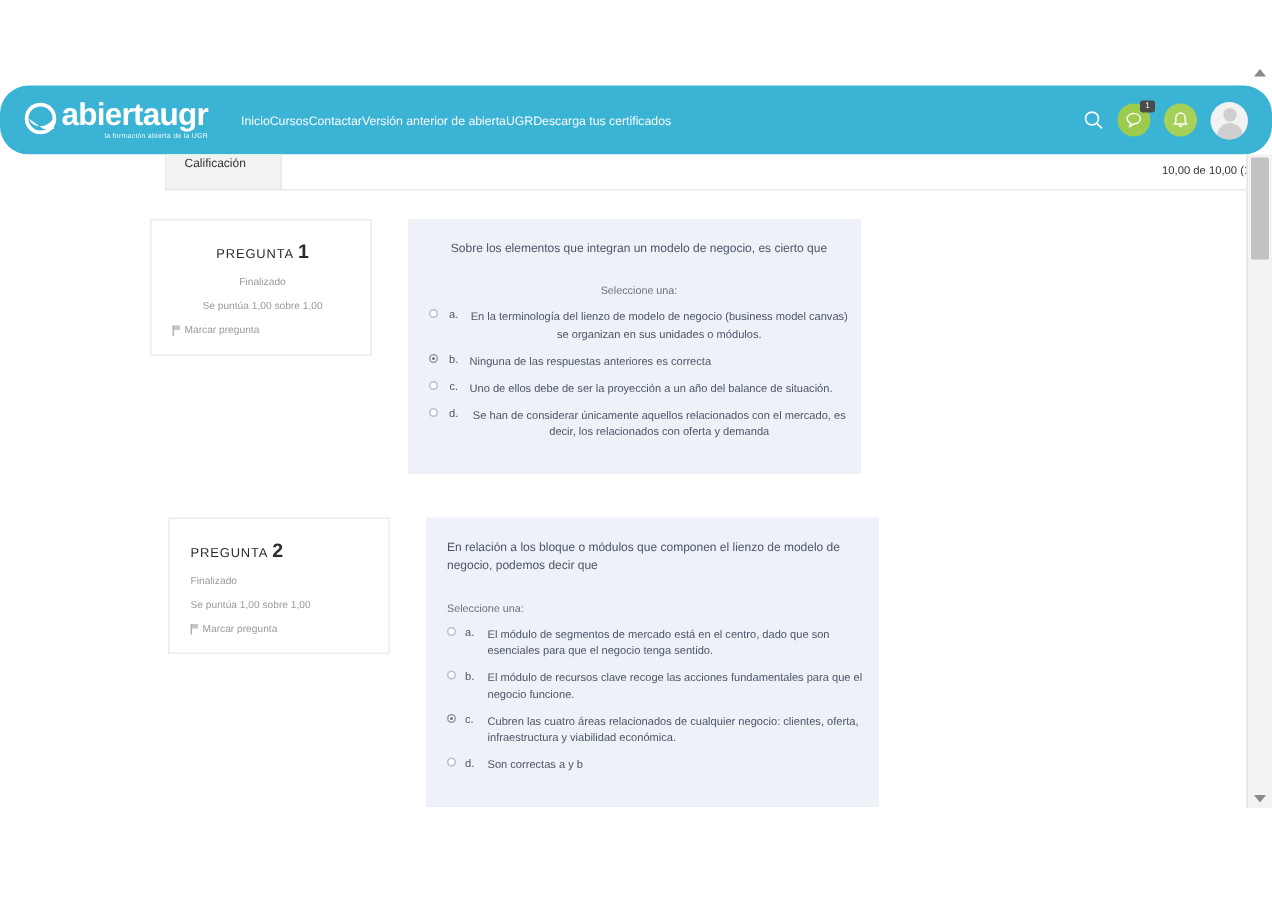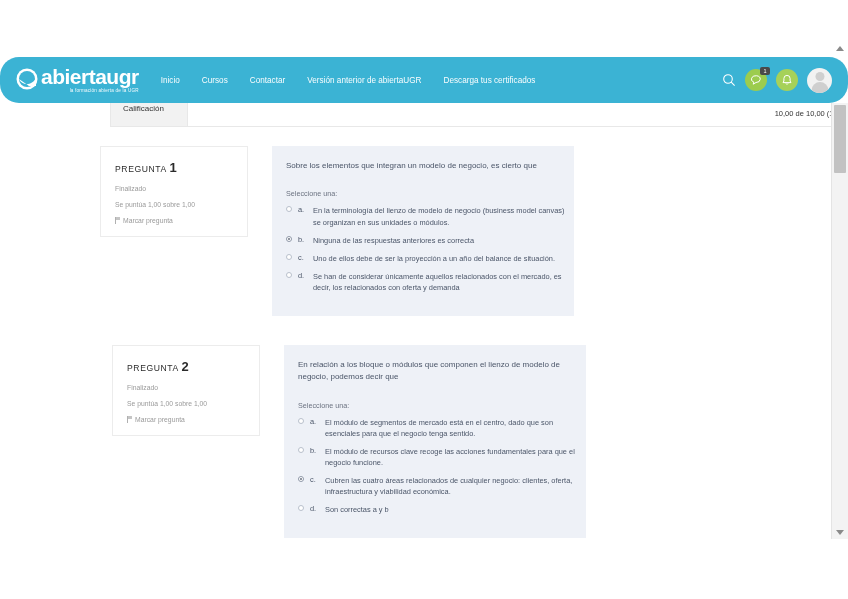--- a/index.html
+++ b/index.html
@@ -62,21 +62,20 @@
     color: #ffffff;
     font-size: 4.6px;
     letter-spacing: 0.2px;
     margin-top: 2px;
     text-align: right;
     opacity: 0.95;
   }
   .nav {
     display: flex;
     align-items: center;
-    gap: 22px;
     flex: 1 1 auto;
   }
   .nav-item {
     color: #ffffff;
     font-size: 8.2px;
     white-space: nowrap;
     cursor: pointer;
     opacity: 0.97;
   }
   .header-right {
@@ -392,21 +391,21 @@
     </div>
   </div>
 
   <div class="content">
 
     <div class="grade-table">
       <div class="grade-label-cell">Calificación</div>
       <div class="grade-value-cell">10,00 de 10,00 (100%)</div>
     </div>
 
-    <div class="qblock" style="left:100px; top:43px;">
+    <div class="qblock" style="left:100px; top:43px;text-align:center;">
       <div class="q-info">
         <div class="q-title">
           <span>PREGUNTA</span>
           <span class="qnum">1</span>
         </div>
         <div class="q-meta">Finalizado</div>
         <div class="q-meta">Se puntúa 1,00 sobre 1,00</div>
         <div class="q-flag">
           <span class="flag-icon"></span>
           <span>Marcar pregunta</span>

